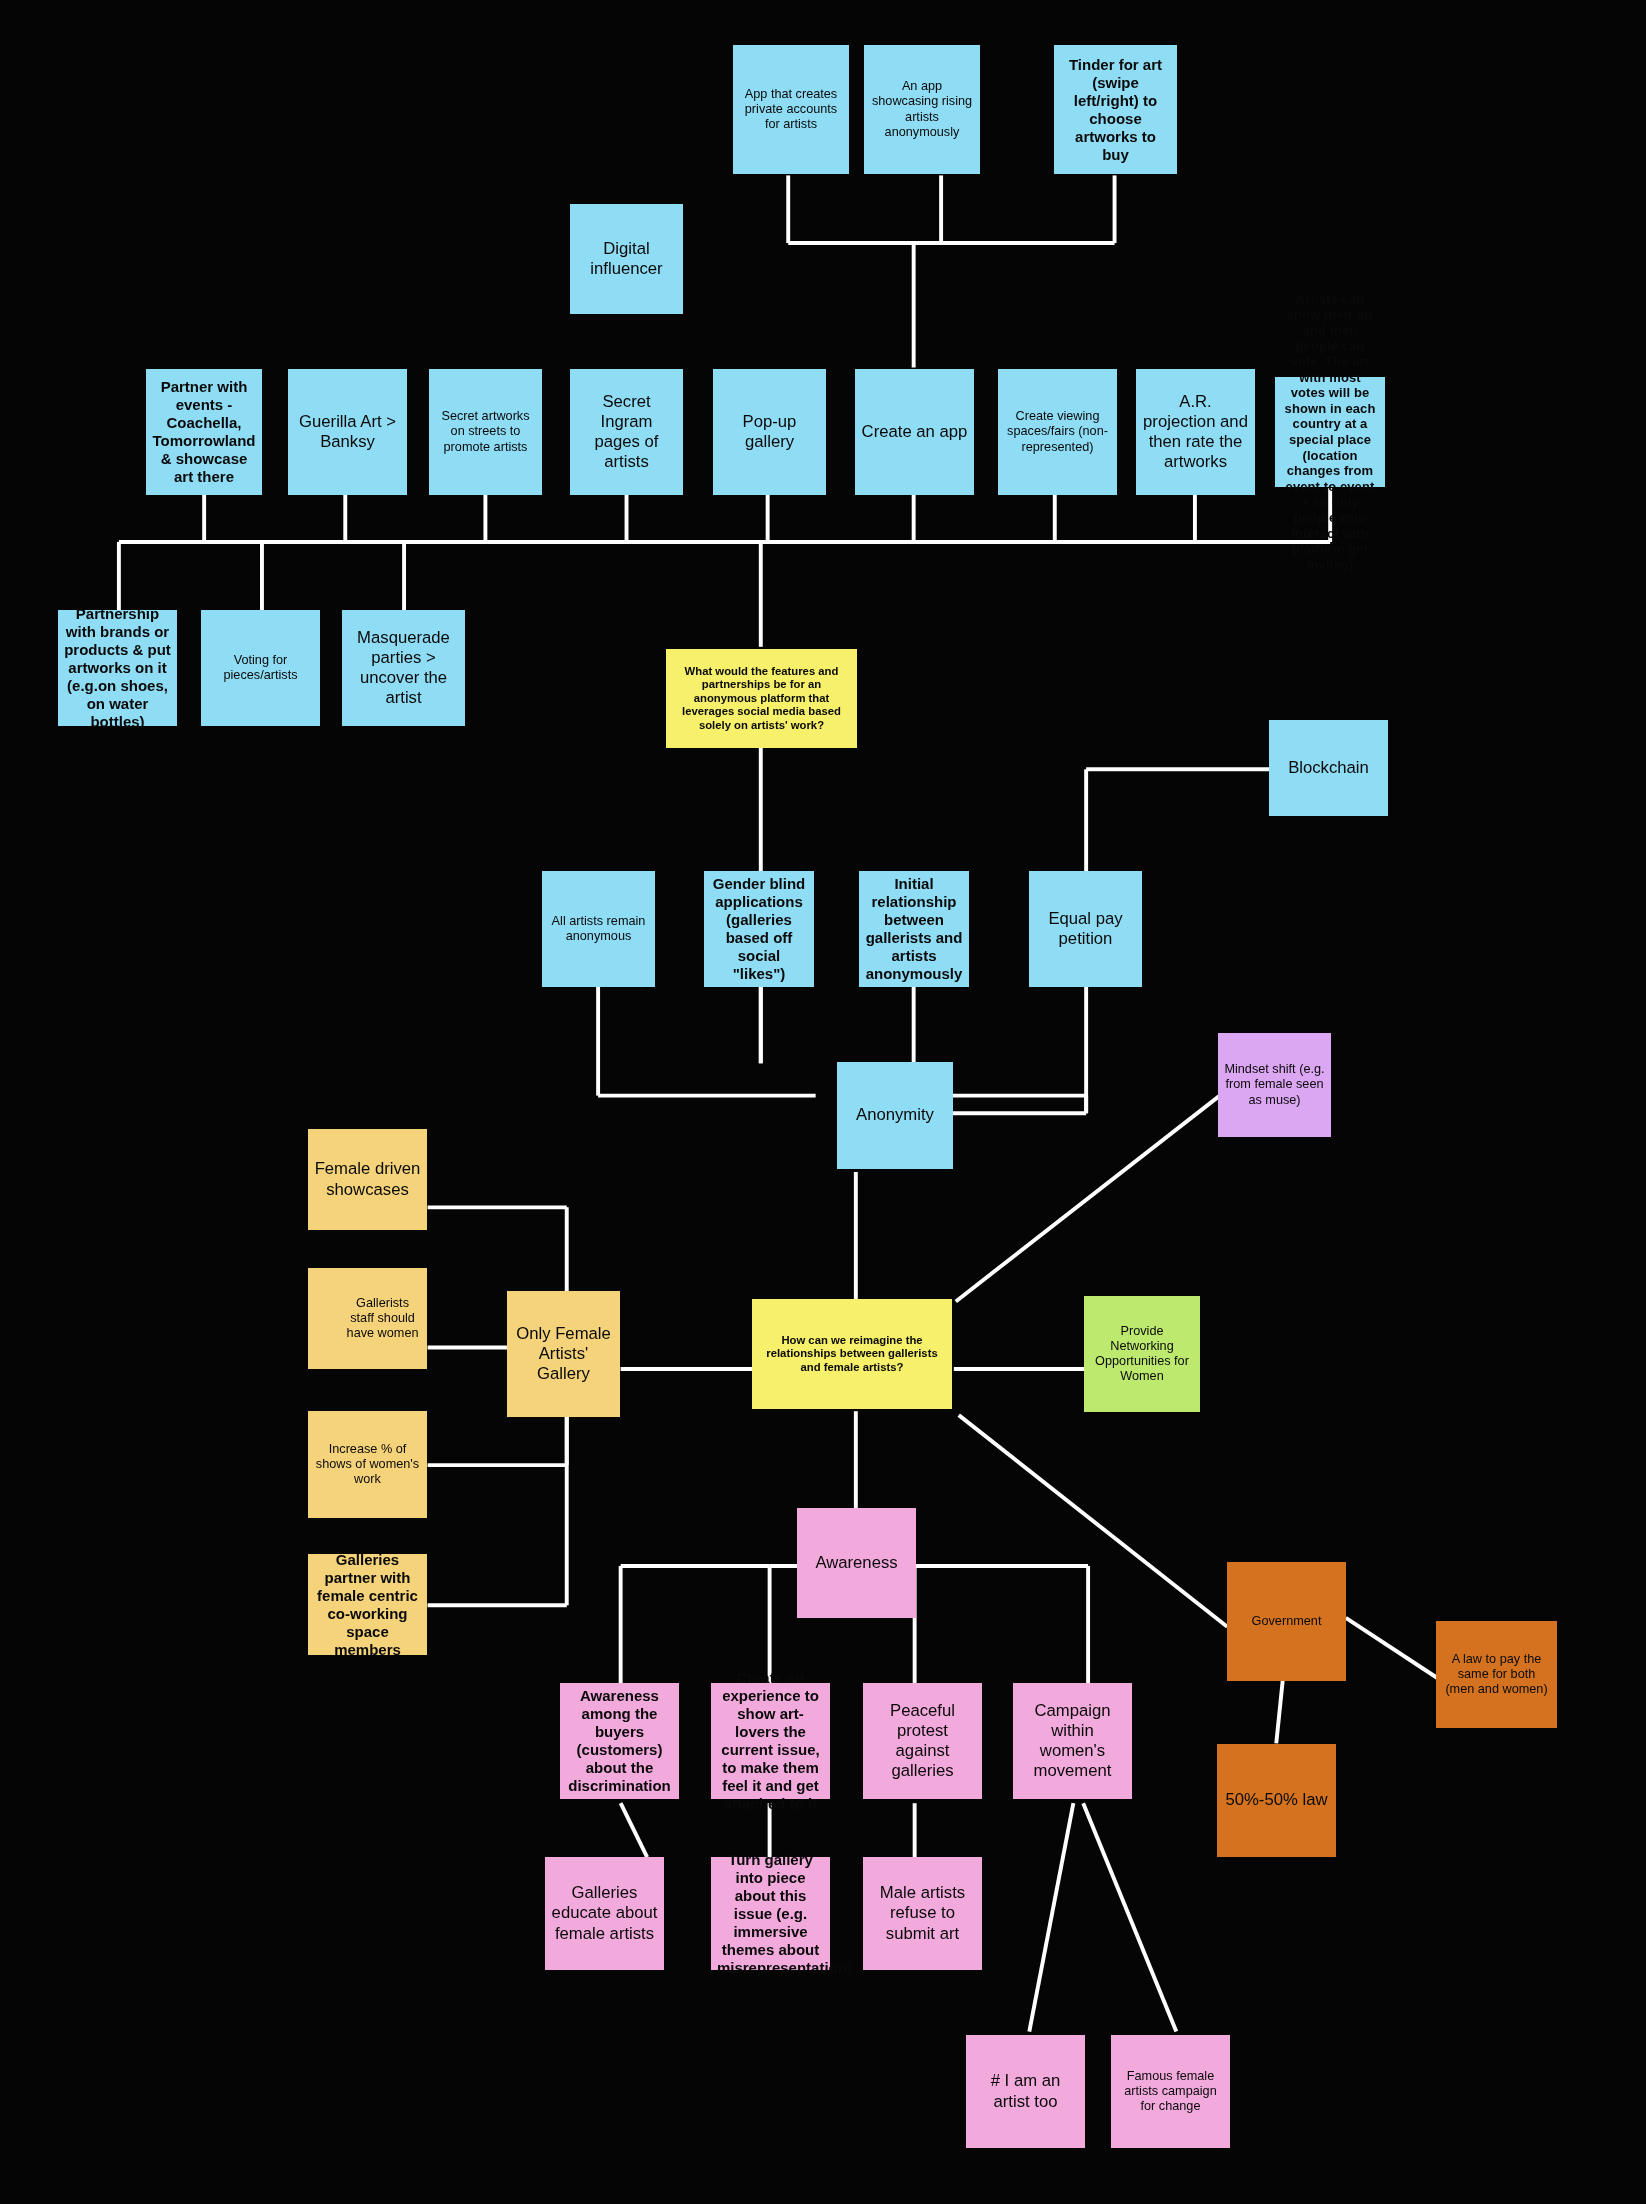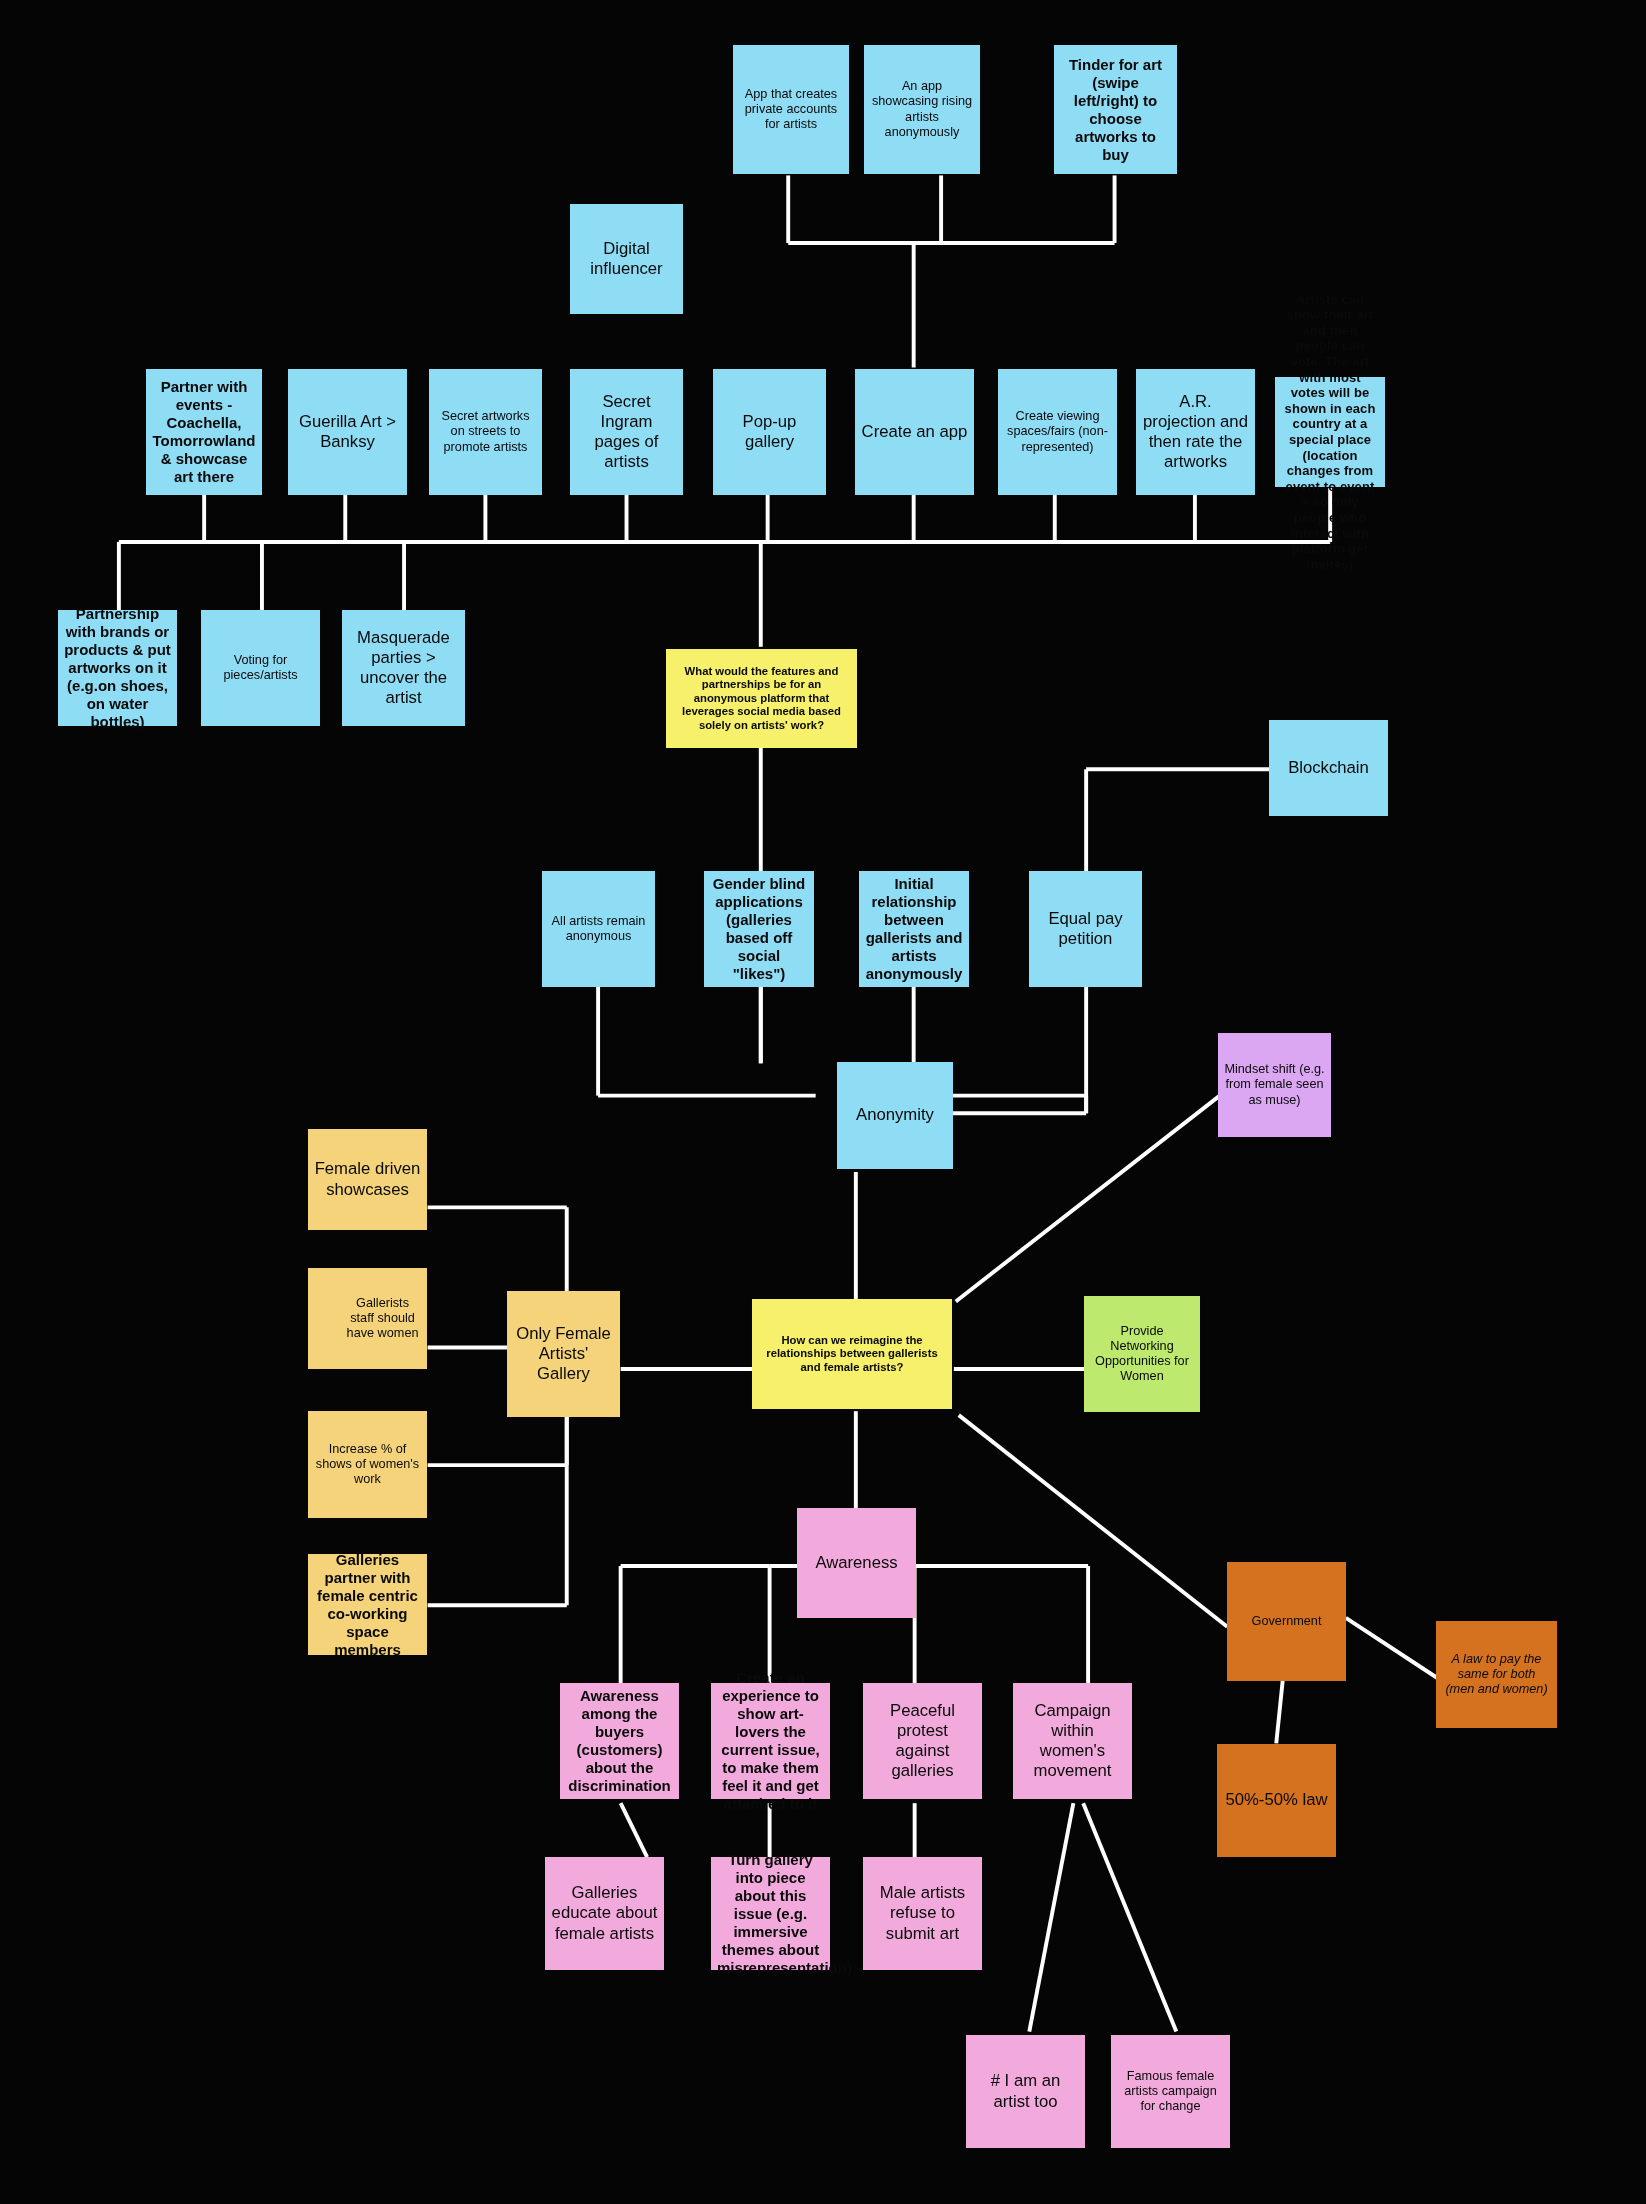--- a/index.html
+++ b/index.html
@@ -235,21 +235,21 @@
       </div>
       <div class="node c-green fs-md" style="left: 1084px; top: 1296px; width: 116px; height: 116px;">
         <span class="txt">Provide Networking Opportunities for Women</span>
       </div>
       <div class="node c-pink fs-lg" style="left: 797px; top: 1508px; width: 119px; height: 110px;">
         <span class="txt">Awareness</span>
       </div>
       <div class="node c-orange fs-md" style="left: 1227px; top: 1562px; width: 119px; height: 119px;">
         <span class="txt">Government</span>
       </div>
-      <div class="node c-orange fs-md" style="left: 1436px; top: 1621px; width: 121px; height: 107px; font-style: italic;">
+      <div class="node c-orange fs-md" style="left: 1436px; top: 1621px; width: 121px; height: 107px;">
         <span class="txt">A law to pay the same for both (men and women)</span>
       </div>
       <div class="node c-orange fs-lg" style="left: 1217px; top: 1744px; width: 119px; height: 113px;">
         <span class="txt">50%-50% law</span>
       </div>
       <div class="node c-pink fs-sm" style="left: 560px; top: 1683px; width: 119px; height: 116px;">
         <span class="txt">Awareness among the buyers (customers) about the discrimination</span>
       </div>
       <div class="node c-pink fs-sm" style="left: 711px; top: 1683px; width: 119px; height: 116px;">
         <span class="txt">Create an experience to show art-lovers the current issue, to make them feel it and get attached to it</span>

